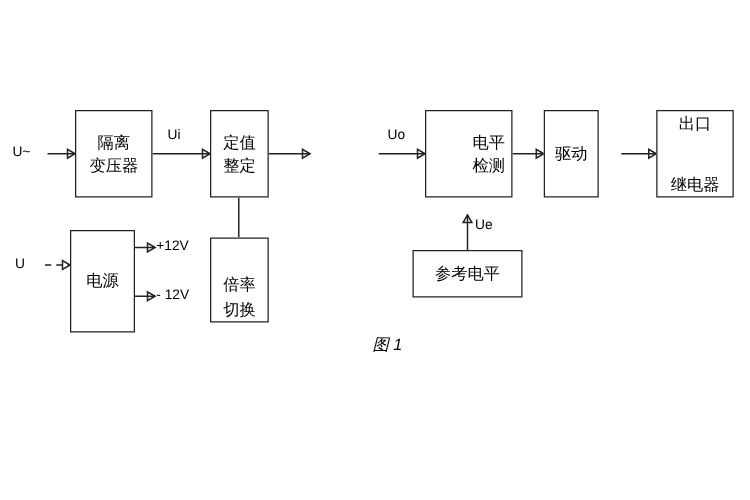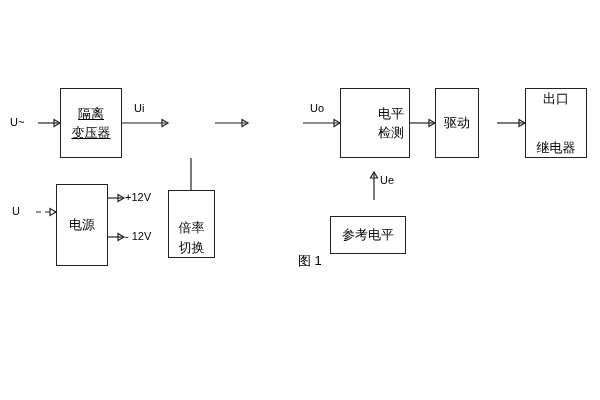--- a/index.html
+++ b/index.html
@@ -94,25 +94,29 @@
 
     <line x1="108" y1="237" x2="124" y2="237"></line>
     <path d="M124,237 L118,233.5 L118,240.5 Z" fill="#222222" stroke="none"></path>
 
     <line x1="191" y1="190" x2="191" y2="158"></line>
 
     <line x1="374" y1="200" x2="374" y2="172"></line>
     <path d="M374,172 L370.5,178 L377.5,178 Z" fill="#222222" stroke="none"></path>
   </svg>
 
-  <div class="box" style="left:60px; top:88px; width:62px; height:70px;text-decoration:underline;">
+  <div class="box" style="left:60px; top:88px; width:62px; height:70px;">
     <span>隔离</span>
     <span>变压器</span>
   </div>
 
+  <div class="box" style="left:168px; top:88px; width:47px; height:70px;">
+    <span>定值</span>
+    <span>整定</span>
+  </div>
 
 
   <div class="box" style="left:340px; top:88px; width:70px; height:70px;padding-left:32px;">
     <span>电平</span>
     <span>检测</span>
   </div>
 
   <div class="box" style="left:435px; top:88px; width:44px; height:70px;">
     <span>驱动</span>
   </div>
@@ -124,33 +128,33 @@
 
   <div class="box" style="left:56px; top:184px; width:52px; height:82px;">
     <span>电源</span>
   </div>
 
   <div class="box" style="left:168px; top:190px; width:47px; height:68px;justify-content:flex-end;">
     <span>倍率</span>
     <span>切换</span>
   </div>
 
-  <div class="box" style="left:330px; top:200px; width:76px; height:38px;margin-top:16px;">
+  <div class="box" style="left:330px; top:200px; width:88px; height:38px;">
     <span>参考电平</span>
   </div>
 
   <div class="label" style="left:10px; top:117px;">U~</div>
 
   <div class="label" style="left:134px; top:103px;">Ui</div>
 
   <div class="label" style="left:310px; top:103px;">Uo</div>
 
   <div class="label" style="left:12px; top:206px;">U</div>
 
   <div class="label" style="left:125px; top:192px;">+12V</div>
 
   <div class="label" style="left:125px; top:231px;">- 12V</div>
 
   <div class="label" style="left:380px; top:175px;">Ue</div>
 
-  <div class="caption" style="left:298px; top:252px;">图 1</div>
+  <div class="caption" style="left:298px; top:267px;font-style:italic;">图 1</div>
 
 </div>
 
 </body></html>

